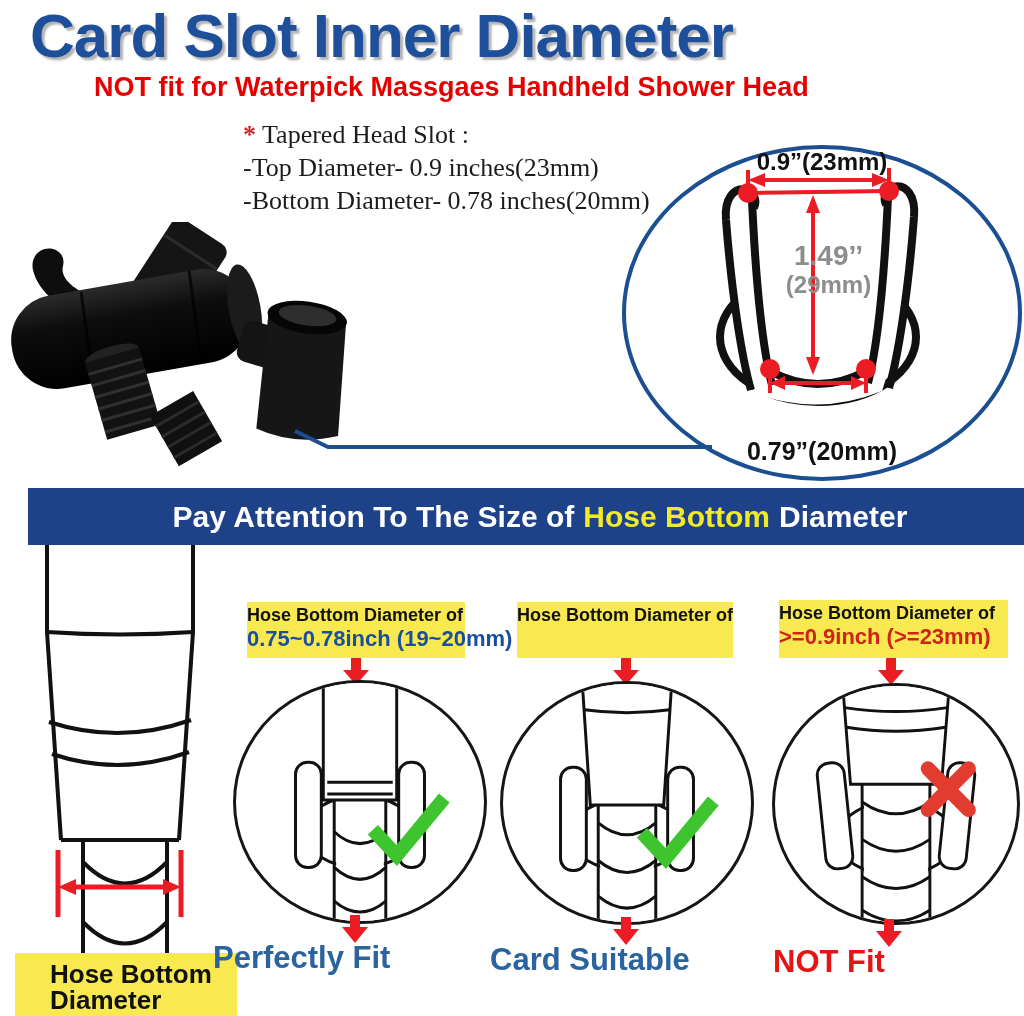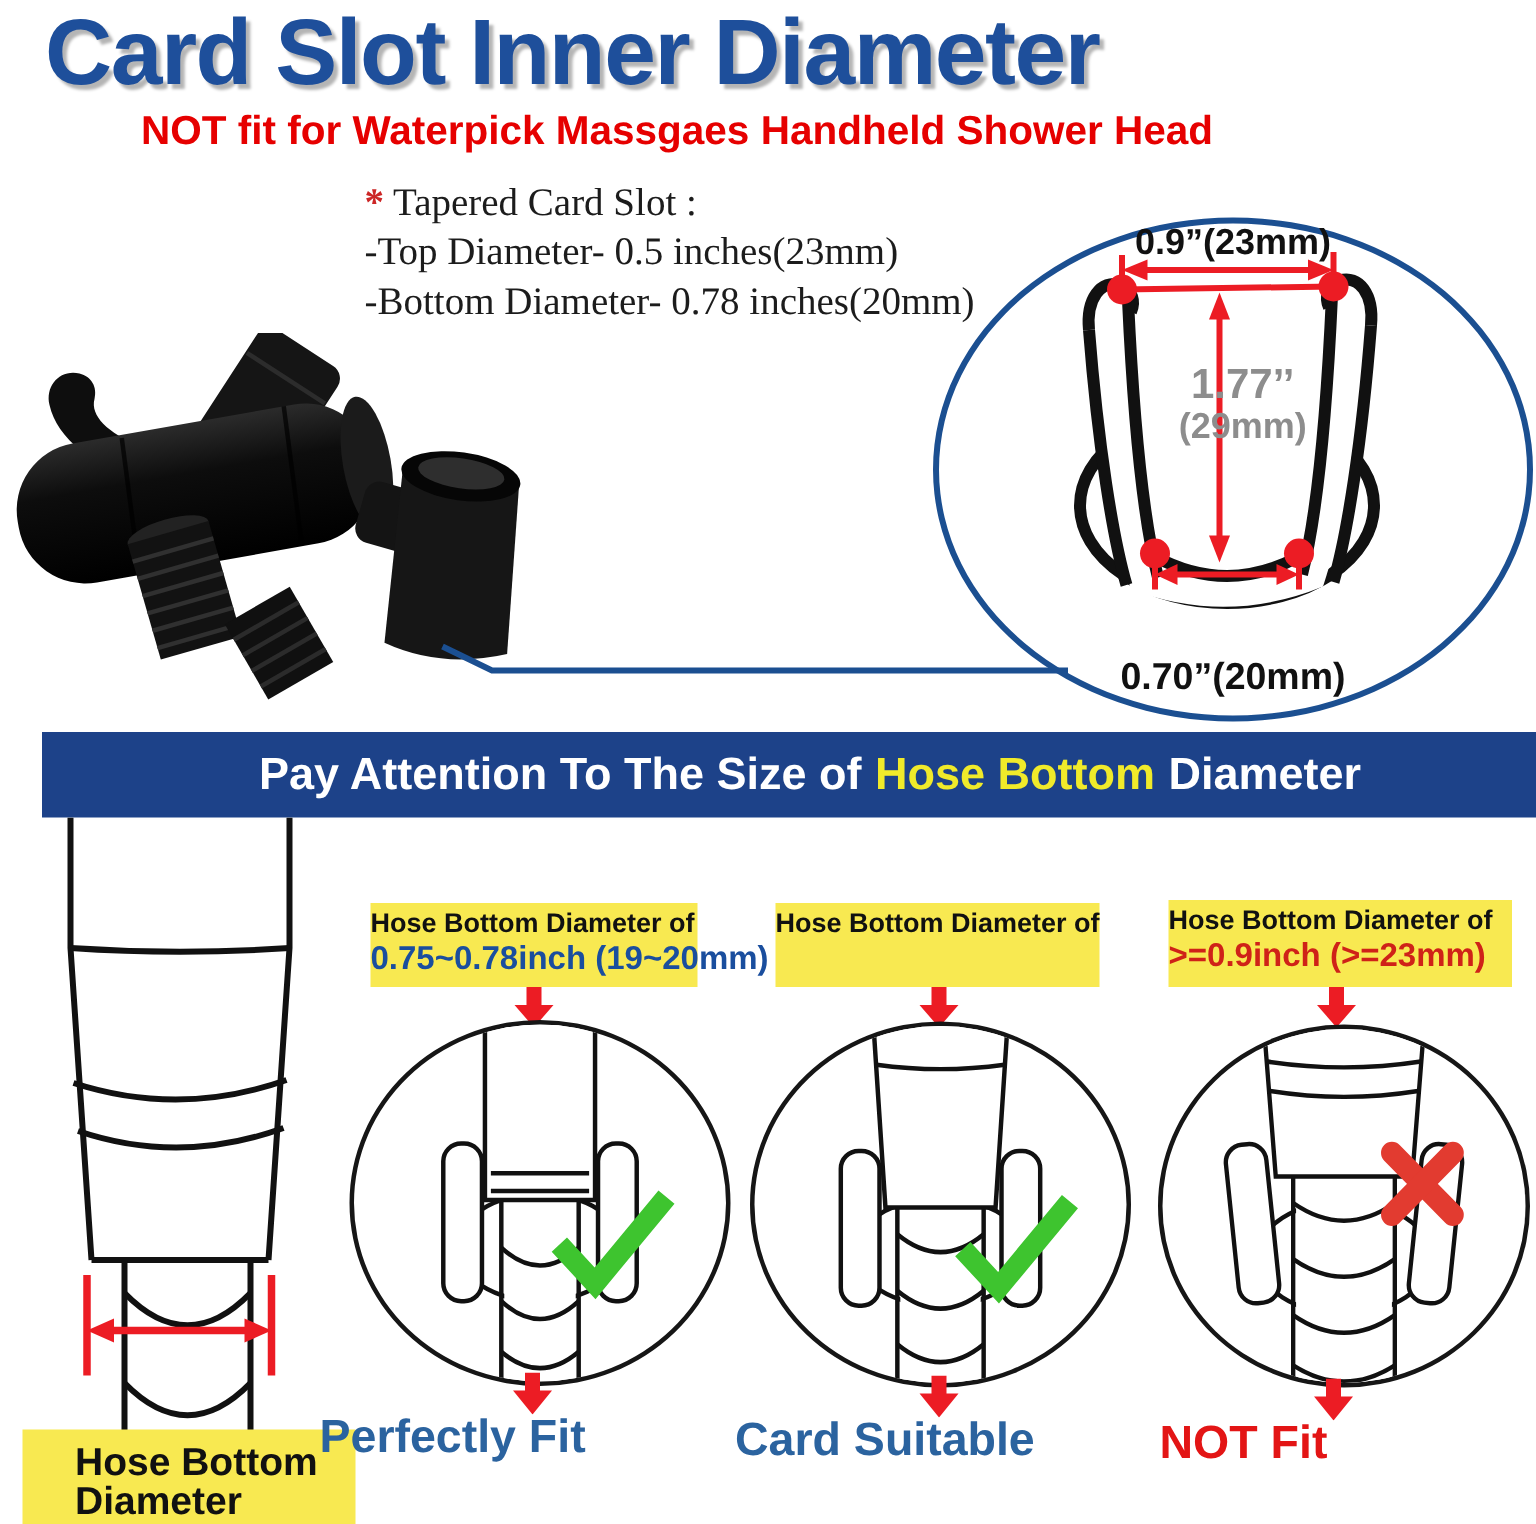--- a/index.html
+++ b/index.html
@@ -46,22 +46,22 @@
 </style>
 </head>
 <body>
 
 <div class="canvas">
 
   <div class="abs title">Card Slot Inner Diameter</div>
   <div class="abs subtitle">NOT fit for Waterpick Massgaes Handheld Shower Head</div>
 
   <div class="abs specs">
-    <div><span class="star">*</span> <span>Tapered Card Slot :</span></div>
-    <div>-Top Diameter- 0.5 inches(23mm)</div>
+    <div><span class="star">*</span> <span>Tapered Head Slot :</span></div>
+    <div>-Top Diameter- 0.9 inches(23mm)</div>
     <div>-Bottom Diameter- 0.78 inches(20mm)</div>
   </div>
 
   <svg class="abs" style="left:0;top:222px" width="348" height="256" viewBox="0 0 348 256">
     <defs>
       <linearGradient id="pg" x1="0" y1="0" x2="0" y2="1">
         <stop offset="0" stop-color="#2b2b2b"></stop>
           <stop offset="0.35" stop-color="#0d0d0d"></stop>
           <stop offset="1" stop-color="#000"></stop>
       </linearGradient>
@@ -144,23 +144,23 @@
       <circle cx="148" cy="224" r="10" stroke="none"></circle>
       <circle cx="244" cy="224" r="10" stroke="none"></circle>
       <line x1="148" y1="224" x2="148" y2="248"></line>
       <line x1="244" y1="224" x2="244" y2="248"></line>
       <line x1="158" y1="238" x2="234" y2="238"></line>
       <polygon points="148,238 163,231 163,245" stroke="none"></polygon>
       <polygon points="244,238 229,231 229,245" stroke="none"></polygon>
     </g>
   </svg>
   <div class="abs dim dim-top">0.9”(23mm)</div>
-  <div class="abs dim dim-depth1">1.77’’</div>
+  <div class="abs dim dim-depth1">1.49’’</div>
   <div class="abs dim dim-depth2">(29mm)</div>
-  <div class="abs dim dim-bottom">0.70”(20mm)</div>
+  <div class="abs dim dim-bottom">0.79”(20mm)</div>
 
   <div class="abs banner">
     <span>Pay Attention To The Size of</span><span class="hl">Hose Bottom</span><span>Diameter</span>
   </div>
 
   <svg class="abs" style="left:8px;top:545px" width="215" height="471" viewBox="0 0 215 471">
     <g stroke="#111" stroke-width="4" fill="none">
       <path d="M 39,0 L 39,87 L 53,295"></path>
       <path d="M 185,0 L 185,87 L 171,295"></path>
       <path d="M 39,87 Q 112,92 185,87"></path>

